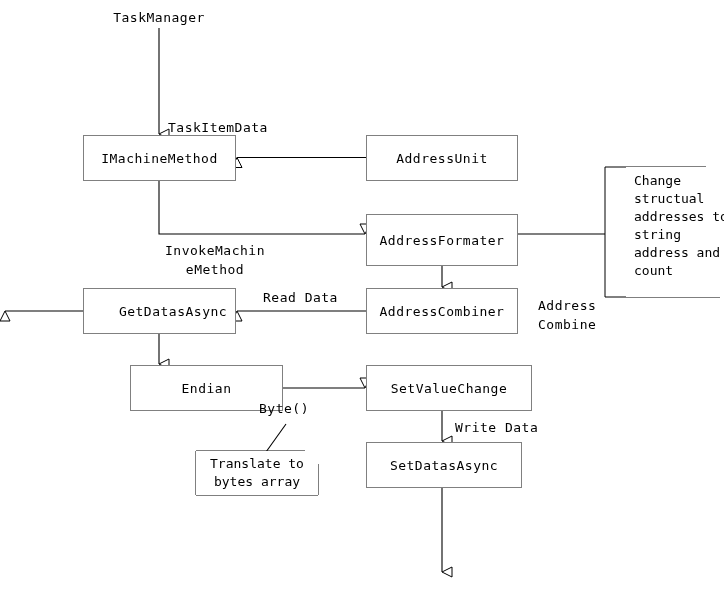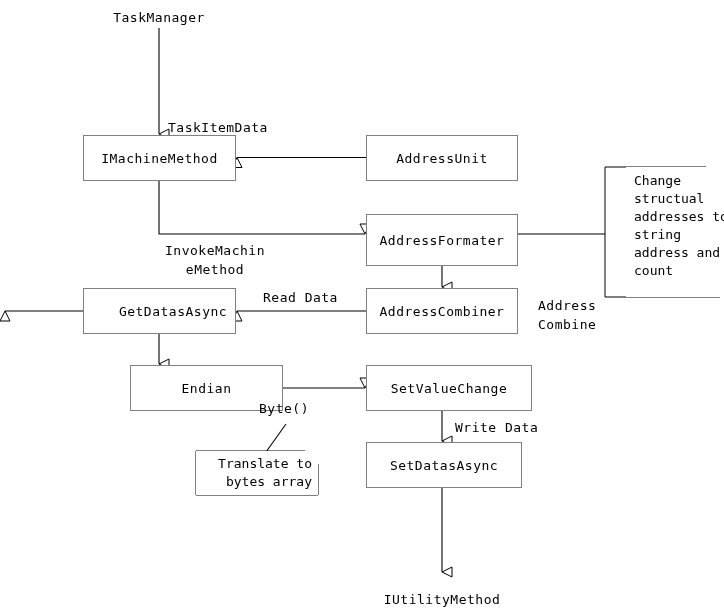--- a/index.html
+++ b/index.html
@@ -137,33 +137,32 @@
   <div class="node" style="left:366px; top:365px; width:166px; height:46px;">
     <span>SetValueChange</span>
   </div>
 
   <div class="node" style="left:366px; top:442px; width:156px; height:46px;">
     <span>SetDatasAsync</span>
   </div>
 
   <div class="note" style="left:605px; top:167px; width:115px; height:130px;margin-left:21px;">Change structual addresses to string address and count</div>
 
-  <div class="note" style="left:196px; top:451px; width:122px; height:44px; text-align:right; padding:4px 6px;">Translate to bytes array</div>
+  <div class="note" style="left:196px; top:451px; width:122px; height:44px; text-align:center; padding:4px 6px;">Translate to bytes array</div>
 
   <div class="free-label center" style="left:159px; top:8px;">TaskManager</div>
 
   <div class="free-label" style="left:168px; top:81px;margin-top:37px;">TaskItemData</div>
 
   <div class="free-label center" style="left:215px; top:241px;">InvokeMachin
 eMethod</div>
 
   <div class="free-label" style="left:263px; top:288px;">Read Data</div>
 
   <div class="free-label" style="left:538px; top:296px;">Address
 Combine</div>
 
   <div class="free-label" style="left:259px; top:399px;">Byte()</div>
 
   <div class="free-label" style="left:455px; top:418px;">Write Data</div>
 
-  <div class="free-label center" style="left:442px; top:590px;">IUtilityMethod</div>
 
 </div>
 
 </body></html>

